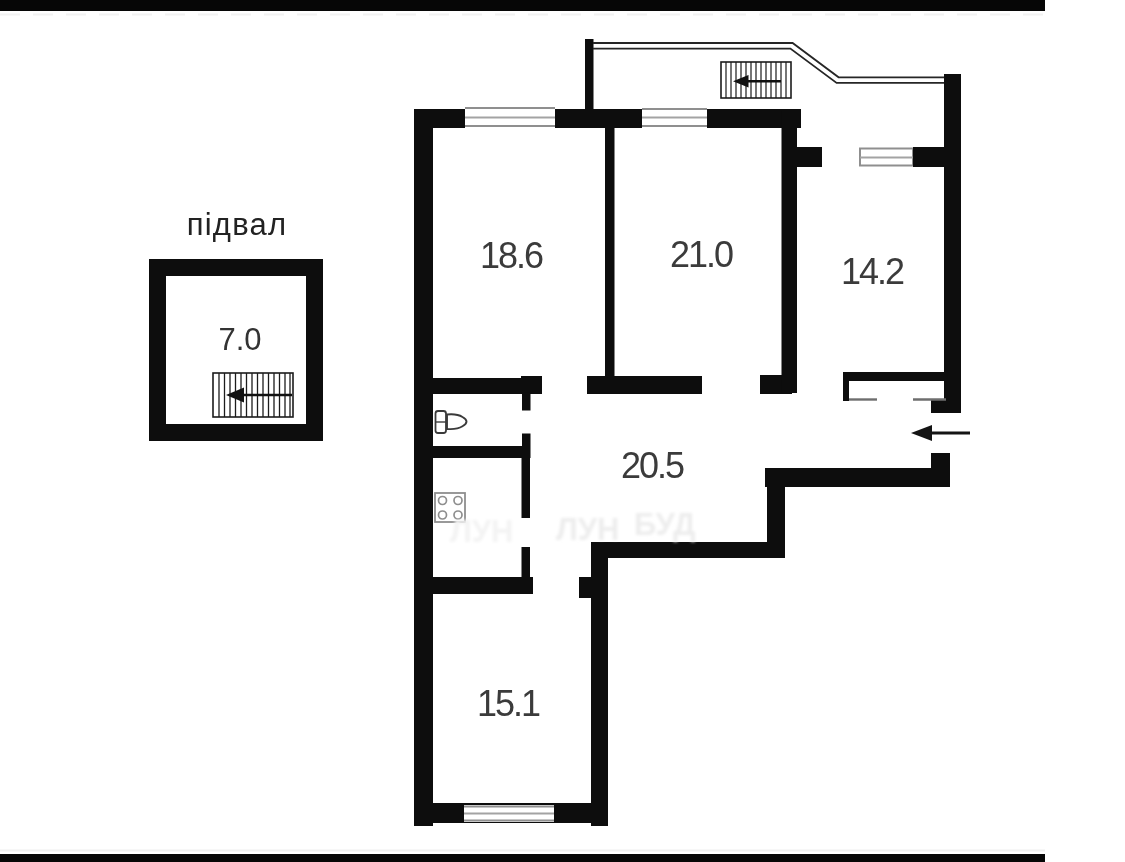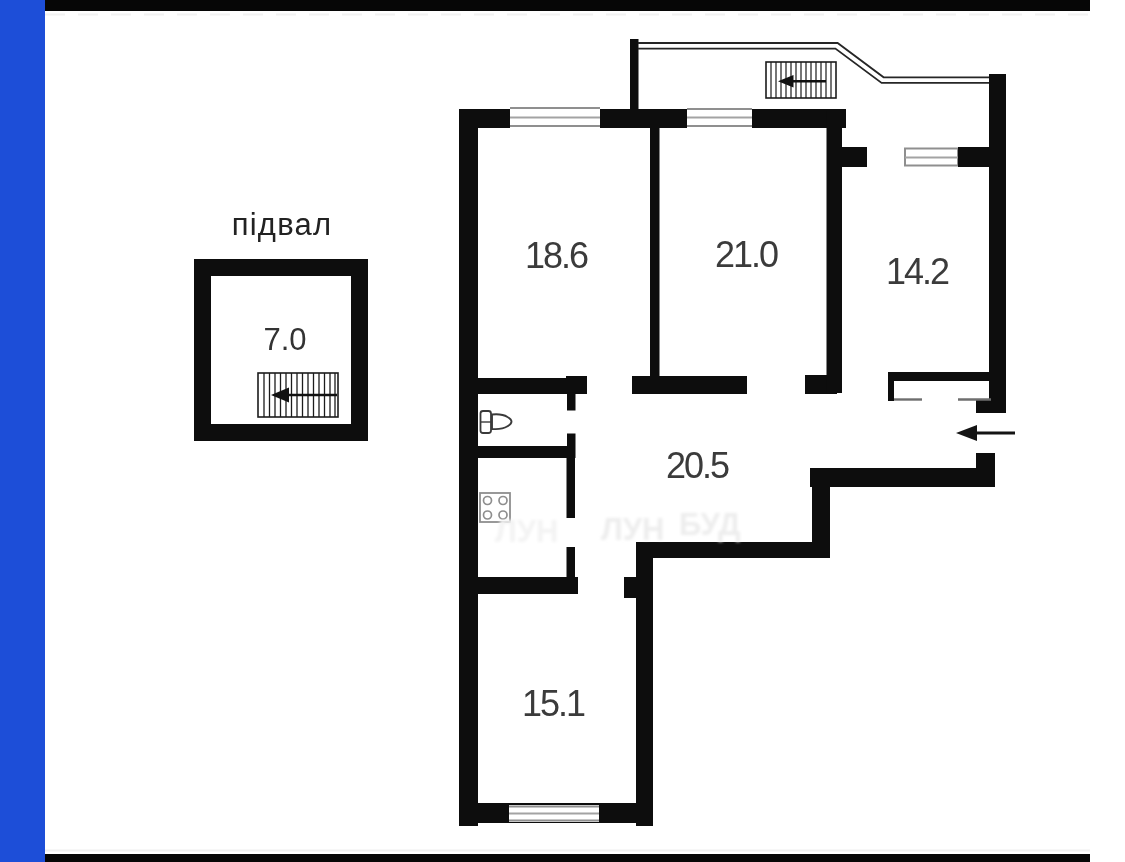--- a/index.html
+++ b/index.html
@@ -1,16 +1,16 @@
 <!DOCTYPE html>
 <html><head>
 <meta charset="utf-8">
 <style>
   html,body{margin:0;padding:0;background:#ffffff;}
-  .page{position:relative;width:1045px;height:862px;background:#1d4ed8;overflow:hidden;padding-left:45px;}
+  .page{position:relative;width:1045px;height:862px;background:#fca5a5;overflow:hidden;}
   text{font-family:"Liberation Sans",sans-serif;}
 </style>
 </head>
 <body>
 <div class="page">
 <svg width="1125" height="862" viewBox="0 0 1125 862" xmlns="http://www.w3.org/2000/svg">
 
 <defs>
         <filter id="wmblur" x="-20%" y="-20%" width="140%" height="140%">
           <feGaussianBlur stdDeviation="1.6"></feGaussianBlur>

